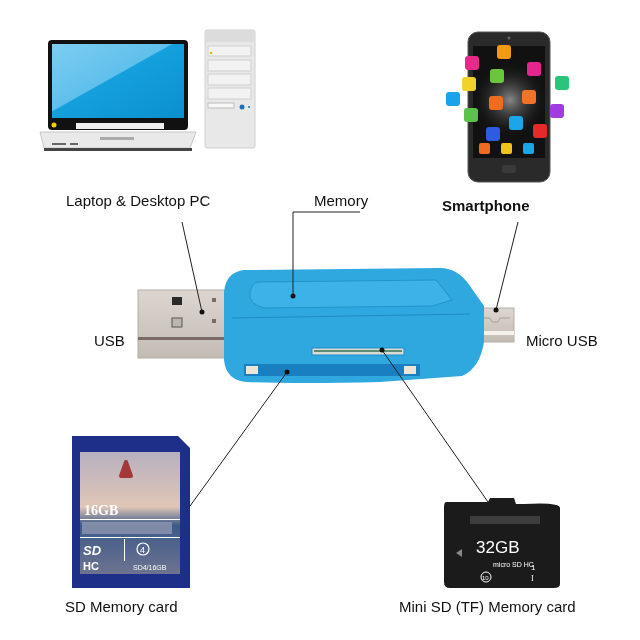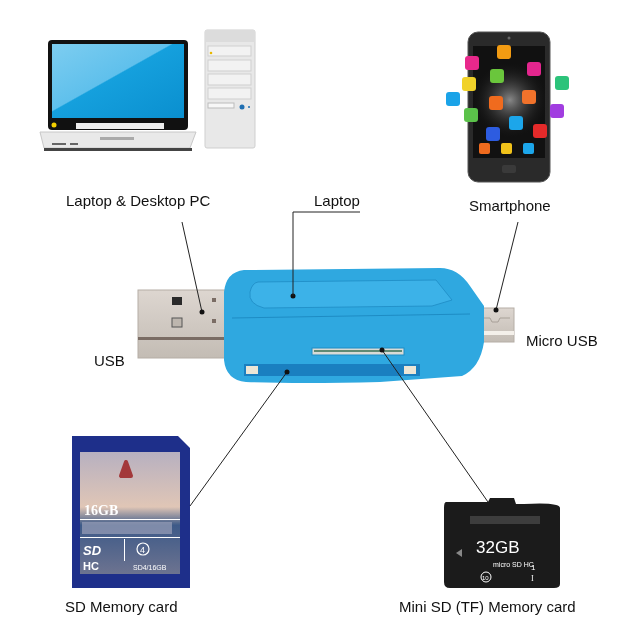--- a/index.html
+++ b/index.html
@@ -149,18 +149,18 @@
   </g>
   <g fill="#111">
     <circle cx="202" cy="312" r="2.5"></circle>
     <circle cx="496" cy="310" r="2.5"></circle>
     <circle cx="287" cy="372" r="2.5"></circle>
     <circle cx="382" cy="350" r="2.5"></circle>
   </g>
 </svg>
 
 <div class="label" style="left:66px; top:192px;">Laptop &amp; Desktop PC</div>
-<div class="label" style="left:314px; top:192px;">Laptop</div>
-<div class="label" style="left:469px; top:197px;">Smartphone</div>
-<div class="label" style="left:94px; top:332px;margin-top:20px;">USB</div>
+<div class="label" style="left:314px; top:192px;">Memory</div>
+<div class="label" style="left:442px; top:197px;font-weight:bold;">Smartphone</div>
+<div class="label" style="left:94px; top:332px;">USB</div>
 <div class="label" style="left:526px; top:332px;">Micro USB</div>
 <div class="label" style="left:65px; top:598px;">SD Memory card</div>
 <div class="label" style="left:399px; top:598px;text-align:right;">Mini SD (TF) Memory card</div>
 
 </body></html>

